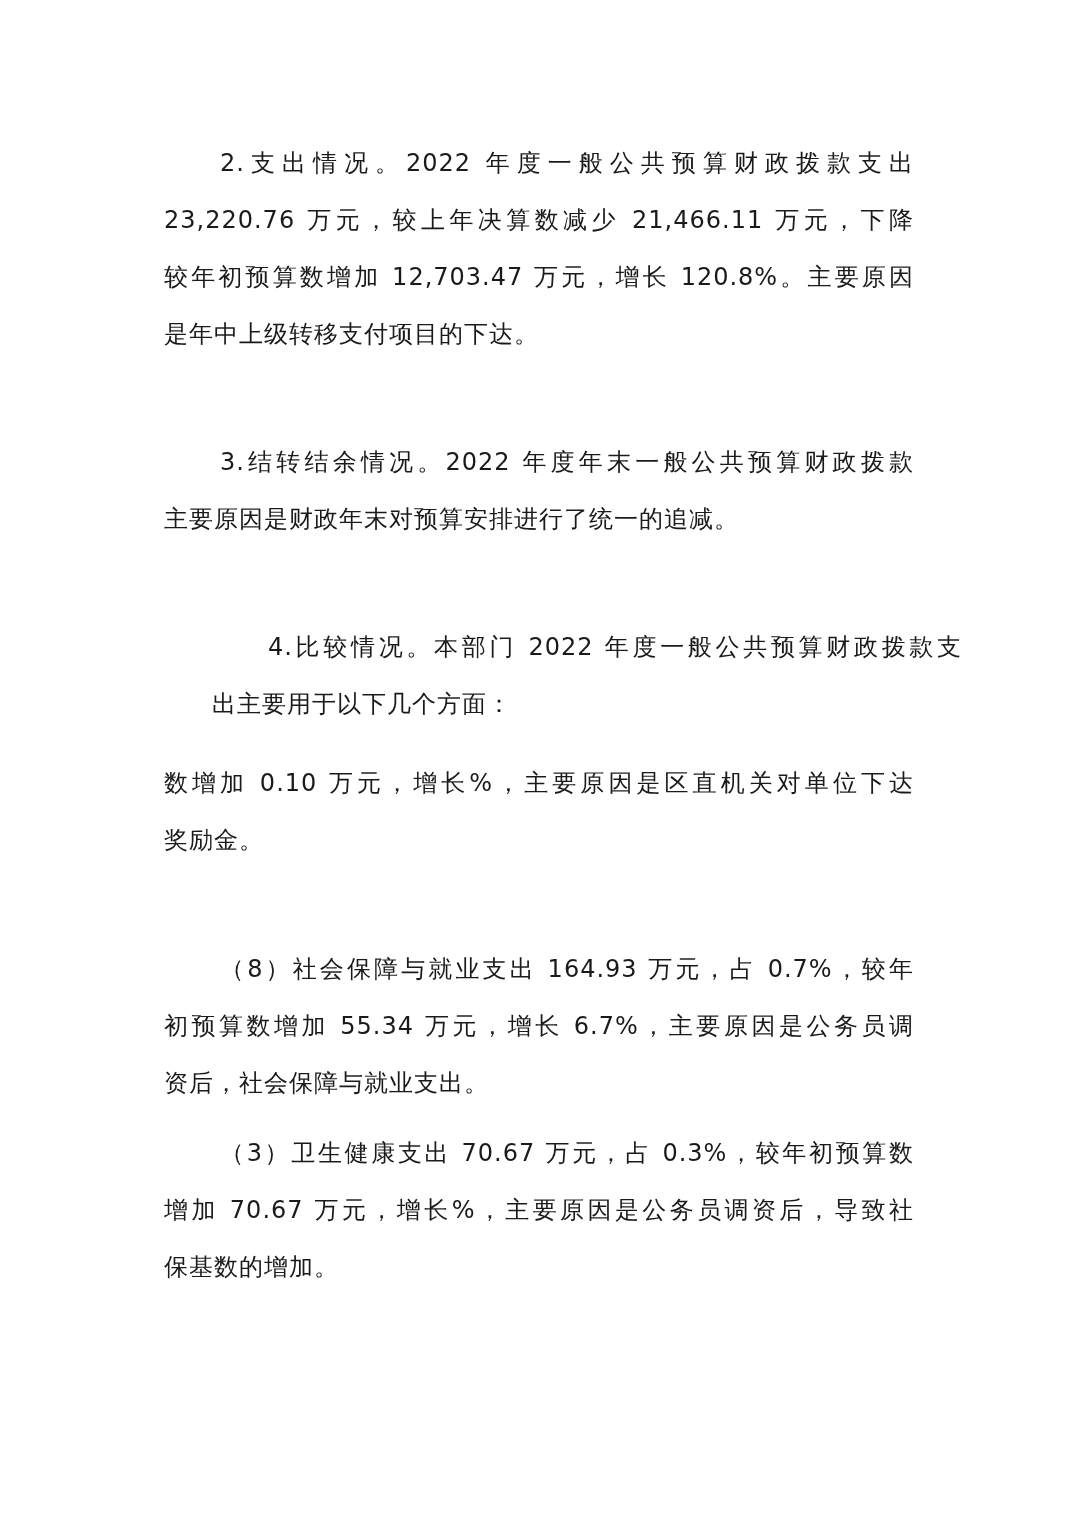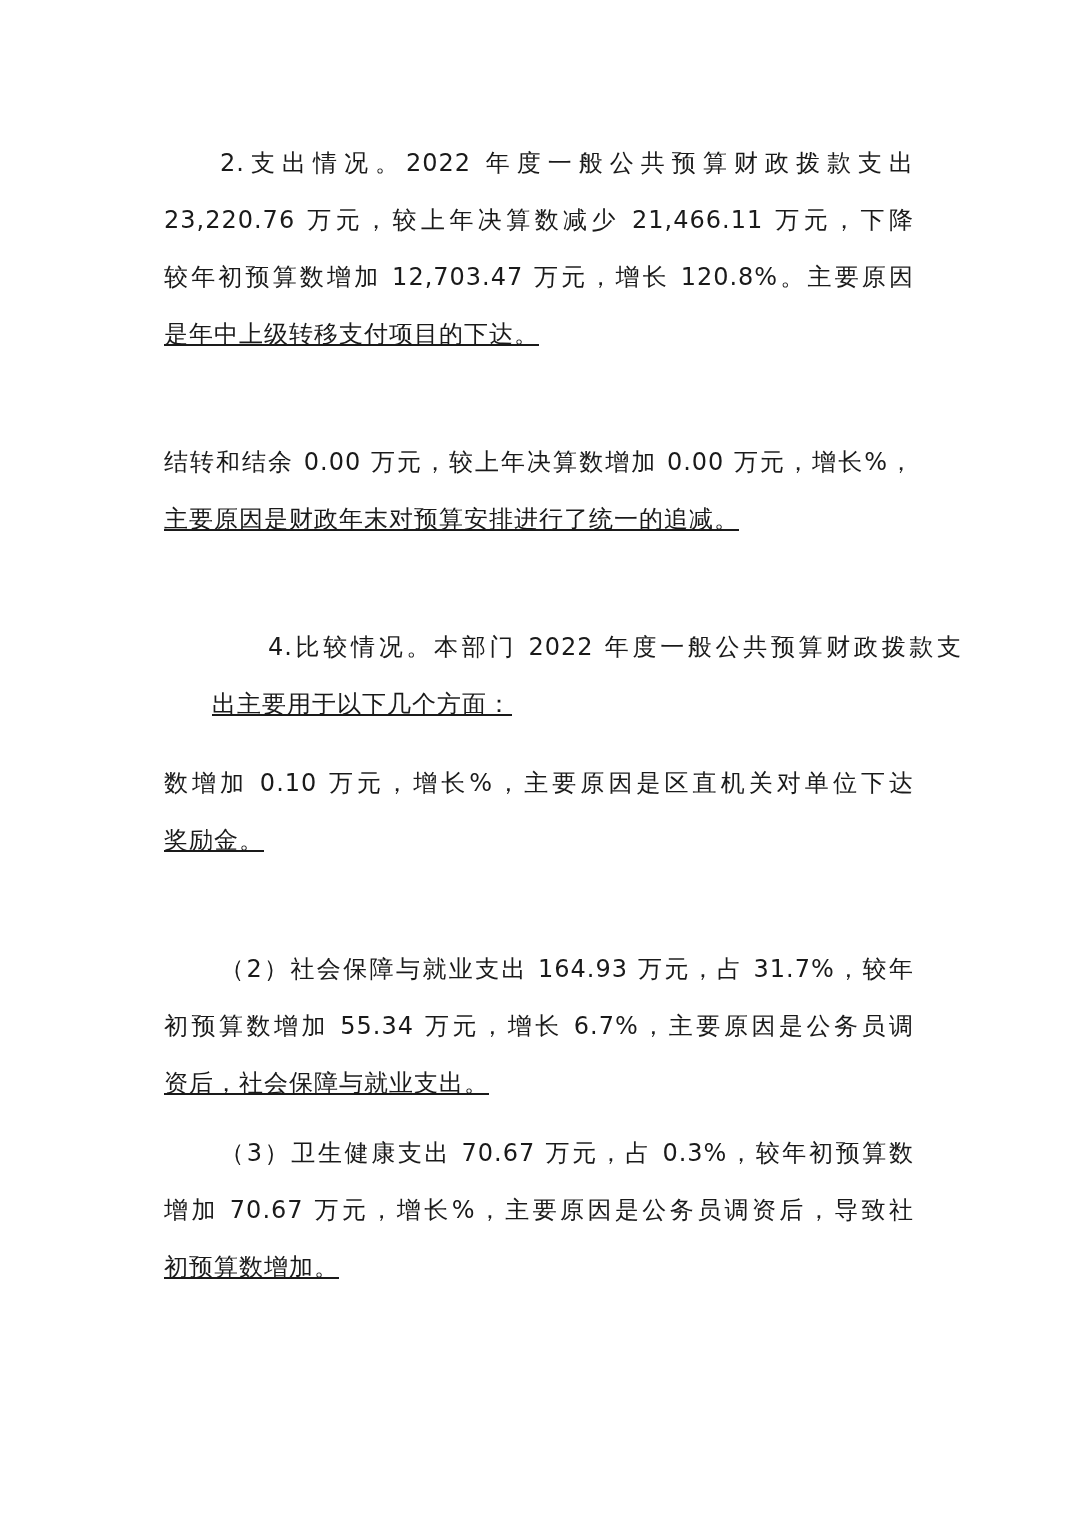--- a/index.html
+++ b/index.html
@@ -34,58 +34,57 @@
       height: 57px;
       line-height: 57px;
       font-size: 24px;
       white-space: nowrap;
       letter-spacing: 1px;
       text-align: justify;
       text-align-last: justify;
     }
     .line.last {
       text-align-last: left;
-      text-decoration: underline;
     }
     .line.indent {
       padding-left: 56px;
     }
   </style>
 </head>
 <body>
 
 <div class="page">
 
   <p class="para" style="top:135px;">
     <span class="line indent">2.支出情况。2022 年度一般公共预算财政拨款支出</span>
     <span class="line">23,220.76 万元，较上年决算数减少 21,466.11 万元，下降</span>
     <span class="line">较年初预算数增加 12,703.47 万元，增长 120.8%。主要原因</span>
     <span class="line last">是年中上级转移支付项目的下达。</span>
   </p>
 
   <p class="para" style="top:434px;">
-    <span class="line">结转和结余 0.00 万元，较上年决算数增加 0.00 万元，增长%，</span>
+    <span class="line indent">3.结转结余情况。2022 年度年末一般公共预算财政拨款</span>
     <span class="line last">主要原因是财政年末对预算安排进行了统一的追减。</span>
   </p>
 
   <p class="para" style="top:619px;margin-left:48px;">
     <span class="line indent">4.比较情况。本部门 2022 年度一般公共预算财政拨款支</span>
     <span class="line last">出主要用于以下几个方面：</span>
   </p>
 
   <p class="para" style="top:755px;">
     <span class="line">数增加 0.10 万元，增长%，主要原因是区直机关对单位下达</span>
     <span class="line last">奖励金。</span>
   </p>
 
   <p class="para" style="top:941px;">
-    <span class="line indent">（2）社会保障与就业支出 164.93 万元，占 31.7%，较年</span>
+    <span class="line indent">（8）社会保障与就业支出 164.93 万元，占 0.7%，较年</span>
     <span class="line">初预算数增加 55.34 万元，增长 6.7%，主要原因是公务员调</span>
     <span class="line last">资后，社会保障与就业支出。</span>
   </p>
 
   <p class="para" style="top:1125px;">
     <span class="line indent">（3）卫生健康支出 70.67 万元，占 0.3%，较年初预算数</span>
     <span class="line">增加 70.67 万元，增长%，主要原因是公务员调资后，导致社</span>
-    <span class="line last">初预算数增加。</span>
+    <span class="line last">保基数的增加。</span>
   </p>
 
 </div>
 
 </body></html>

